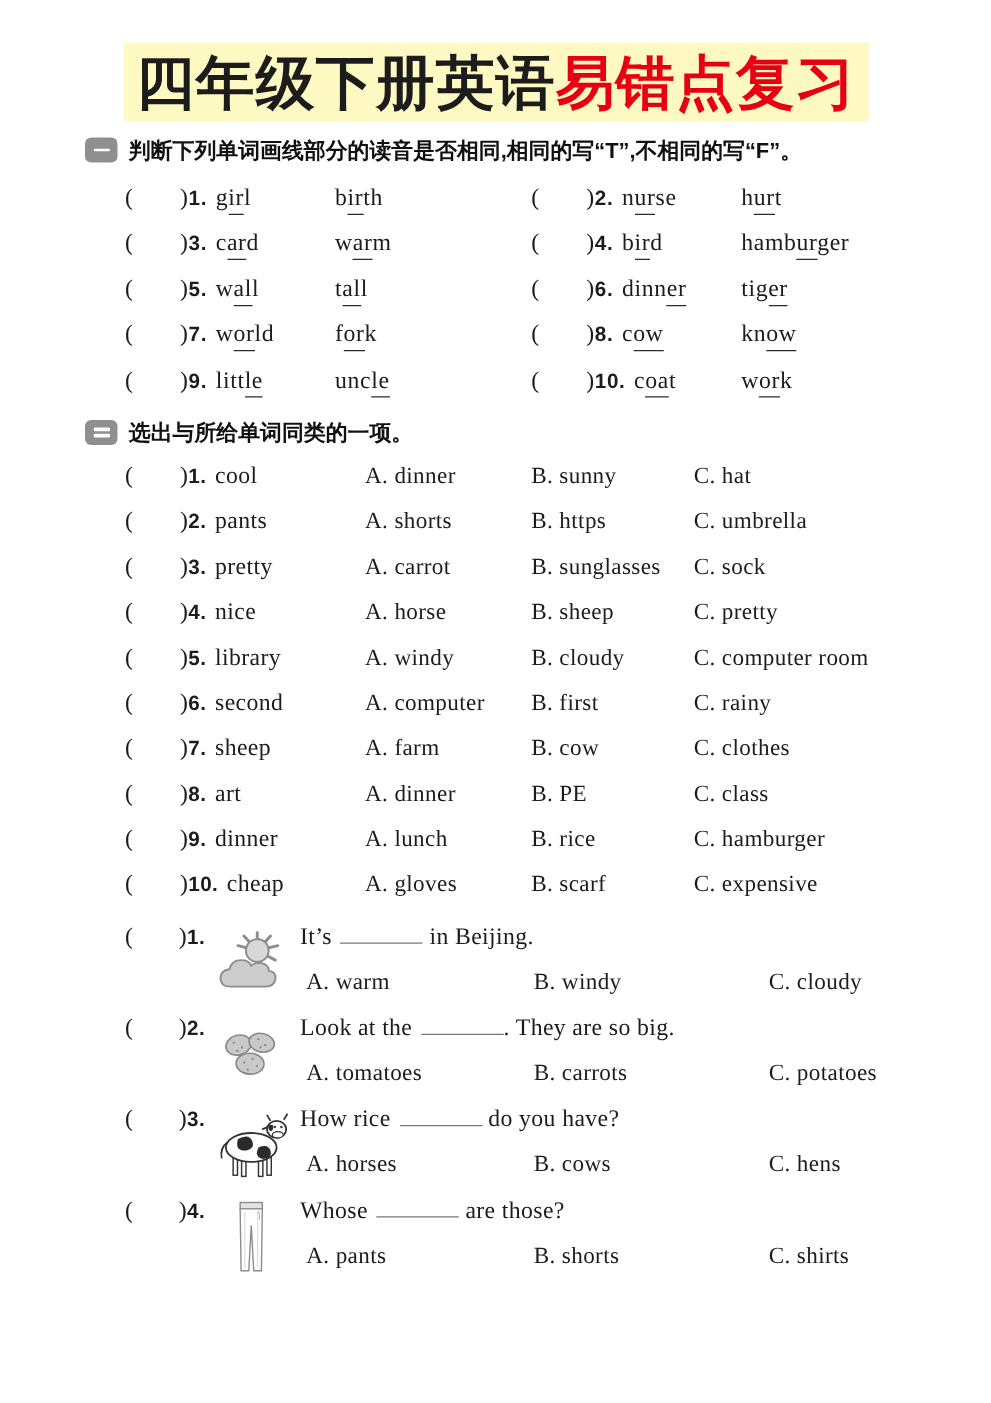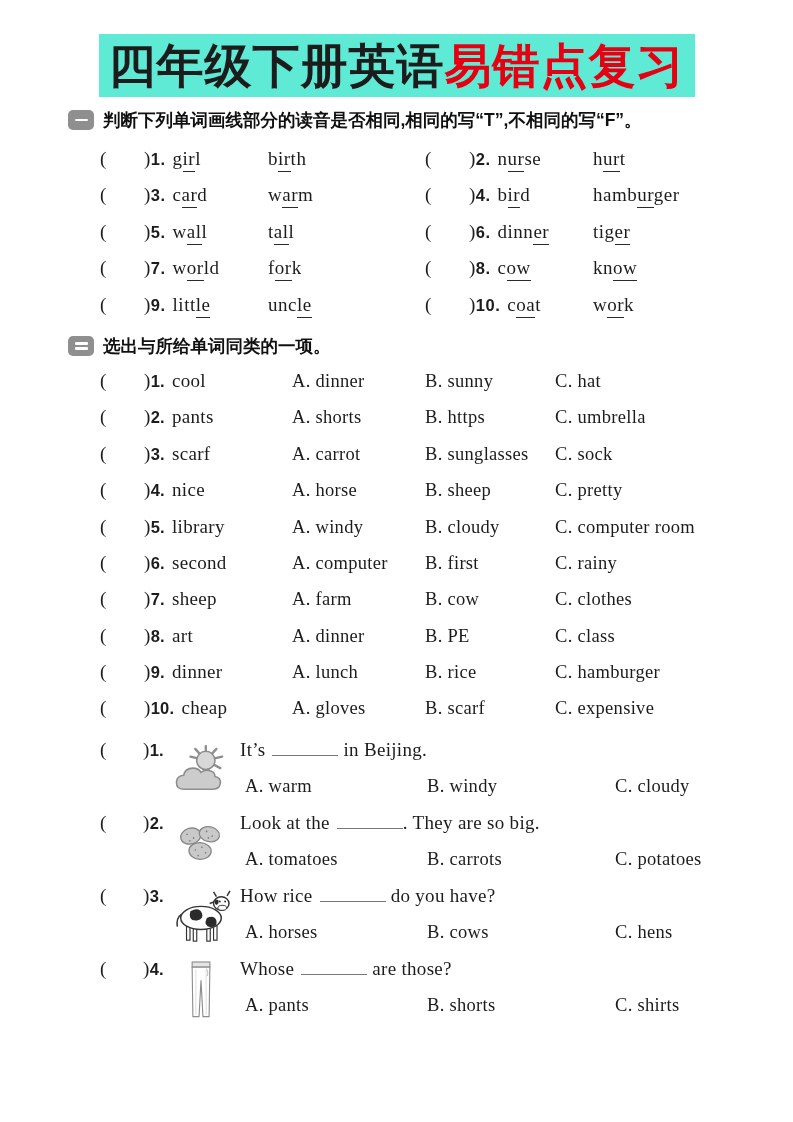--- a/index.html
+++ b/index.html
@@ -2,21 +2,21 @@
 <html><head>
 <meta charset="utf-8">
 <style>
   html,body{margin:0;padding:0;background:#fff;}
   .page{position:relative;width:793px;height:1122px;background:#ffffff;overflow:hidden;
         font-family:"Liberation Serif",serif;color:#1c1c1c;}
   .zh{font-family:"Liberation Sans","DejaVu Sans",sans-serif;font-weight:700;}
 
   
   .title-wrap{text-align:center;padding-top:34px;}
-  .title{display:inline-block;background:#5eead4;font-size:47px;line-height:63px;
+  .title{display:inline-block;background:#fef9c3;font-size:47px;line-height:63px;
          padding:0 10px;letter-spacing:1px;}
   .title .red{color:#e60012;}
 
   
   .sec-head{display:flex;align-items:center;gap:9px;padding-left:68px;margin-top:11px;
             font-size:17.5px;color:#101010;}
   .badge{width:26px;height:20px;border-radius:5px;background:#8f8f8f;flex:0 0 auto;
          display:inline-flex;flex-direction:column;align-items:center;justify-content:center;gap:2.5px;}
   .badge i{display:block;width:13px;height:2.4px;background:#fff;border-radius:1px;}
 
@@ -146,21 +146,21 @@
     </div>
     <div class="s2-row">
       <span class="op">(</span>
       <span class="qhead"><span>)</span><b class="num">2.</b><span class="qword">pants</span></span>
       <span class="opt opt-a">A. shorts</span>
       <span class="opt opt-b">B. https</span>
       <span class="opt opt-c">C. umbrella</span>
     </div>
     <div class="s2-row">
       <span class="op">(</span>
-      <span class="qhead"><span>)</span><b class="num">3.</b><span class="qword">scarf</span></span>
+      <span class="qhead"><span>)</span><b class="num">3.</b><span class="qword">pretty</span></span>
       <span class="opt opt-a">A. carrot</span>
       <span class="opt opt-b">B. sunglasses</span>
       <span class="opt opt-c">C. sock</span>
     </div>
     <div class="s2-row">
       <span class="op">(</span>
       <span class="qhead"><span>)</span><b class="num">4.</b><span class="qword">nice</span></span>
       <span class="opt opt-a">A. horse</span>
       <span class="opt opt-b">B. sheep</span>
       <span class="opt opt-c">C. pretty</span>

